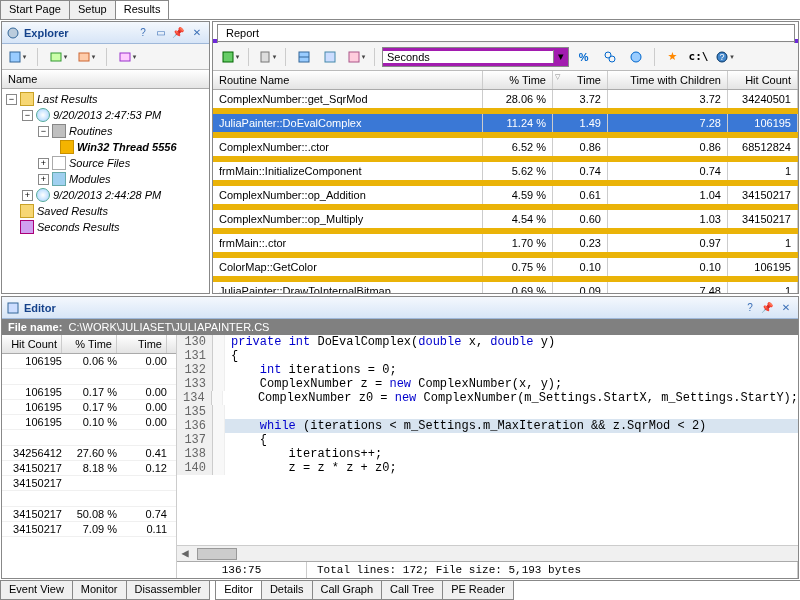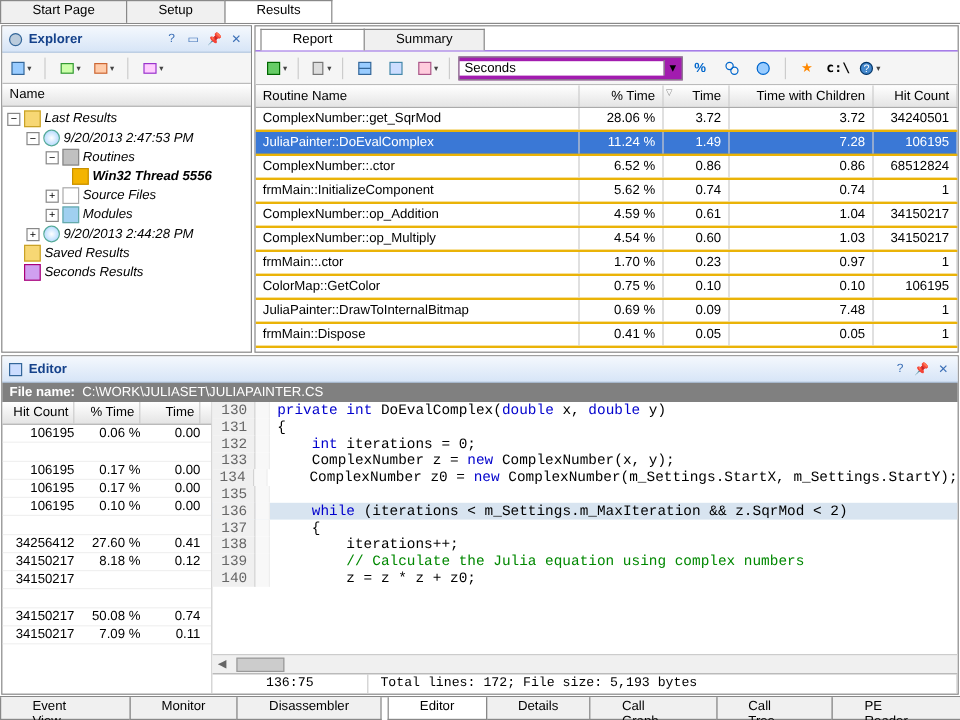--- a/index.html
+++ b/index.html
@@ -1,19 +1,19 @@
 <!DOCTYPE html>
 <html><head>
 <meta charset="utf-8">
 <style>
 * { box-sizing: border-box; margin: 0; padding: 0; }
 body { font-family: Tahoma, sans-serif; font-size: 11px; background: #fff; width: 800px; height: 600px; overflow: hidden; color: #000; }
 
 .tabstrip { display: flex; background: #fff; border-bottom: 1px solid #888; height: 20px; }
-.tab { padding: 2px 26px; border: 1px solid #888; border-bottom: none; background: #f0f0f0; margin-right: -1px; cursor: pointer; }
+.tab { padding: 2px 8px; border: 1px solid #888; border-bottom: none; background: #f0f0f0; margin-right: -1px; cursor: pointer; }
 .tab.active { background: #fff; position: relative; z-index: 1; }
 
 .top-panels { display: flex; height: 275px; }
 .explorer-panel { width: 209px; border: 1px solid #888; margin: 1px; display: flex; flex-direction: column; }
 .panel-titlebar { background: linear-gradient(#f4f8fd,#d7e5f7); border-bottom: 1px solid #9fb8d9; height: 22px; display: flex; align-items: center; padding: 0 4px; }
 .panel-title { flex: 1; font-weight: bold; color: #15428b; display: flex; align-items: center; gap: 4px; }
 .panel-icons { display: flex; gap: 2px; }
 .panel-icon { width: 16px; height: 16px; display: flex; align-items: center; justify-content: center; color: #3b6fb6; cursor: pointer; font-size: 10px; }
 
 .explorer-toolbar { height: 26px; border-bottom: 1px solid #bbb; display: flex; align-items: center; padding: 0 4px; gap: 6px; background: #f5f5f5; }
@@ -31,38 +31,38 @@
 .ic-gear { background: #c0c0c0; border: 1px solid #888; }
 .ic-win32 { background: #f4b400; border: 1px solid #c89000; }
 .ic-doc { background: #fff; border: 1px solid #aaa; }
 .ic-mod { background: #a0d0f0; border: 1px solid #6aa; }
 .ic-merge { background: #d0a0f0; border: 1px solid #a07; }
 .node.sel { background: #fff; }
 .node.sel .lbl { font-weight: bold; }
 .lbl { cursor: pointer; font-style: italic; }
 
 .report-panel { flex: 1; border: 1px solid #888; margin: 1px; display: flex; flex-direction: column; }
-.report-tabs { height: 21px; display: flex; padding: 2px 4px 0; border-bottom: 1px solid #6d28d9; }
+.report-tabs { height: 21px; display: flex; padding: 2px 4px 0; border-bottom: 4px solid #6d28d9; flex-direction: column; }
 .report-tabs .tab { font-size: 11px; }
 
 .report-toolbar { height: 28px; border-bottom: 1px solid #bbb; display: flex; align-items: center; padding: 0 6px; gap: 4px; background: #f5f5f5; }
 .tsep { width: 1px; height: 18px; background: #ccc; margin: 0 3px; }
 .counter-dd { display: flex; align-items: center; border: 1px solid #888; background: #a21caf; height: 20px; }
 .counter-dd input { border: none; outline: none; width: 170px; padding: 0 4px; font: inherit; }
 
 .grid { flex: 1; overflow: auto; position: relative; }
 .ghead { display: flex; background: linear-gradient(#fff,#e4e4e4); border-bottom: 1px solid #aaa; position: sticky; top: 0; }
 .gcol { padding: 3px 6px; border-right: 1px solid #ccc; overflow: hidden; }
 .c-name { flex: 1; min-width: 200px; }
 .c-ptime { width: 70px; text-align: right; }
 .c-time { width: 55px; text-align: right; position: relative; }
 .c-twc { width: 120px; text-align: right; }
 .c-hc { width: 70px; text-align: right; }
 .sort-ind { font-size: 7px; color: #888; position: absolute; left: 2px; top: 2px; }
-.grow { display: flex; border-bottom: 2px solid #eab308; cursor: pointer; }
+.grow { display: flex; border-bottom: 6px solid #eab308; cursor: pointer; }
 .grow.sel { background: #3a78d6; color: #fff; }
 
 .editor-panel { border: 1px solid #888; margin: 1px; display: flex; flex-direction: column; height: 283px; }
 .editor-title { background: linear-gradient(#f4f8fd,#d7e5f7); border-bottom: 1px solid #9fb8d9; height: 22px; display: flex; align-items: center; padding: 0 4px; }
 .editor-fname { background: #808080; color: #fff; padding: 2px 6px; font-size: 11px; }
 
 .editor-body { flex: 1; display: flex; overflow: hidden; }
 .hit-cols { width: 175px; border-right: 1px solid #ccc; display: flex; flex-direction: column; }
 .hit-head { display: flex; background: linear-gradient(#fff,#e4e4e4); border-bottom: 1px solid #aaa; }
 .hit-head .hc { padding: 3px 4px; border-right: 1px solid #ccc; }
@@ -437,21 +437,20 @@
       <div class="code-lines" id="code-body">
           <div class="code-line"><div class="lineno">130</div><div class="gutter2"></div><div class="code-txt"><span class="kw">private</span> <span class="kw">int</span> DoEvalComplex(<span class="kw">double</span> x, <span class="kw">double</span> y)</div></div>
           <div class="code-line"><div class="lineno">131</div><div class="gutter2"></div><div class="code-txt">{</div></div>
           <div class="code-line"><div class="lineno">132</div><div class="gutter2"></div><div class="code-txt">    <span class="kw">int</span> iterations = 0;</div></div>
           <div class="code-line"><div class="lineno">133</div><div class="gutter2"></div><div class="code-txt">    ComplexNumber z = <span class="kw">new</span> ComplexNumber(x, y);</div></div>
           <div class="code-line"><div class="lineno">134</div><div class="gutter2"></div><div class="code-txt">    ComplexNumber z0 = <span class="kw">new</span> ComplexNumber(m_Settings.StartX, m_Settings.StartY);</div></div>
           <div class="code-line"><div class="lineno">135</div><div class="gutter2"></div><div class="code-txt"></div></div>
           <div class="code-line hl"><div class="lineno">136</div><div class="gutter2"></div><div class="code-txt">    <span class="kw">while</span> (iterations &lt; m_Settings.m_MaxIteration &amp;&amp; z.SqrMod &lt; 2)</div></div>
           <div class="code-line"><div class="lineno">137</div><div class="gutter2"></div><div class="code-txt">    {</div></div>
           <div class="code-line"><div class="lineno">138</div><div class="gutter2"></div><div class="code-txt">        iterations++;</div></div>
-          <div class="code-line"><div class="lineno">139</div><div class="gutter2"></div><div class="code-txt">        <span class="cm">// Calculate the Julia equation using complex numbers</span></div></div>
           <div class="code-line"><div class="lineno">140</div><div class="gutter2"></div><div class="code-txt">        z = z * z + z0;</div></div>
         </div>
       <div class="hscroll">
         <span class="arrow">◀</span>
         <span class="thumb"></span>
       </div>
       <div class="status-bar">
         <div class="status-cell" style="width:130px;text-align:center">136:75</div>
         <div class="status-cell" style="flex:1">Total lines: 172; File size: 5,193 bytes</div>
       </div>

